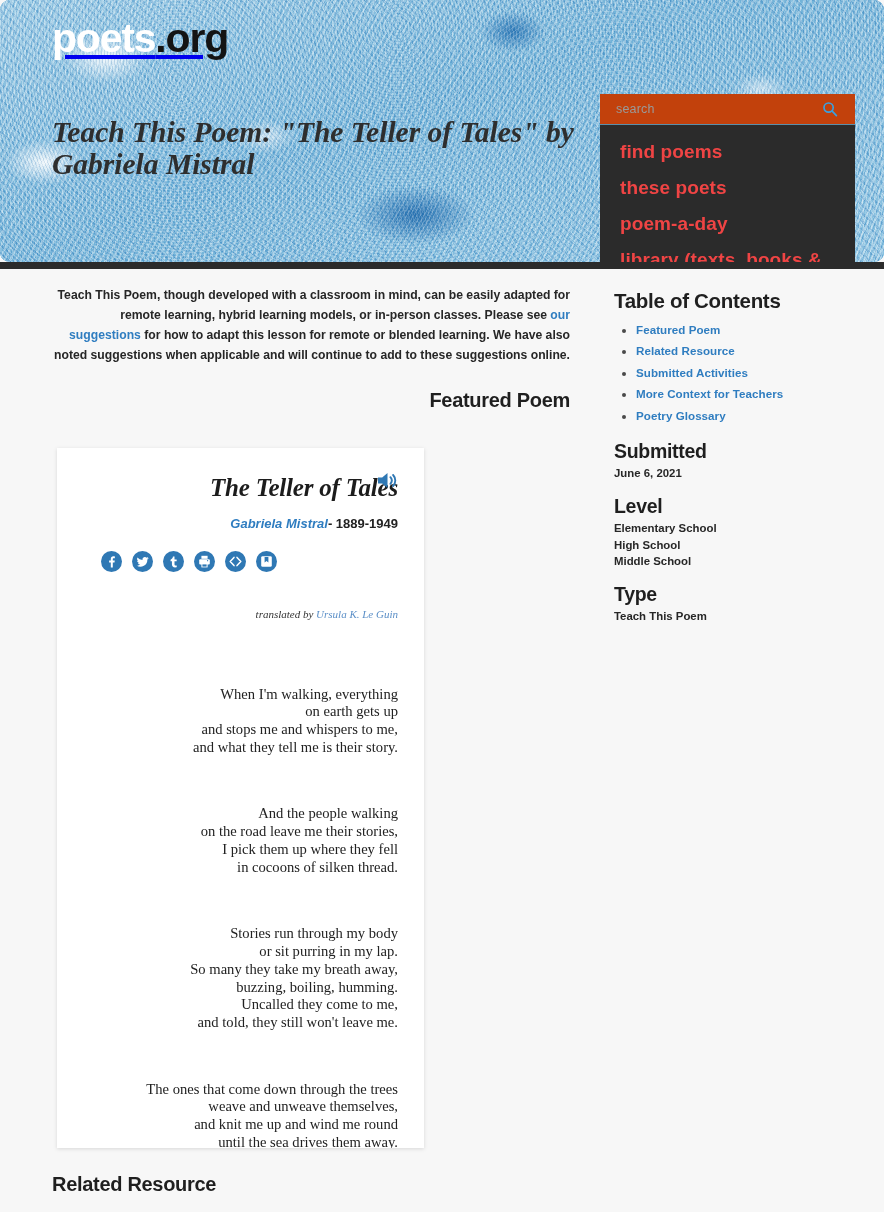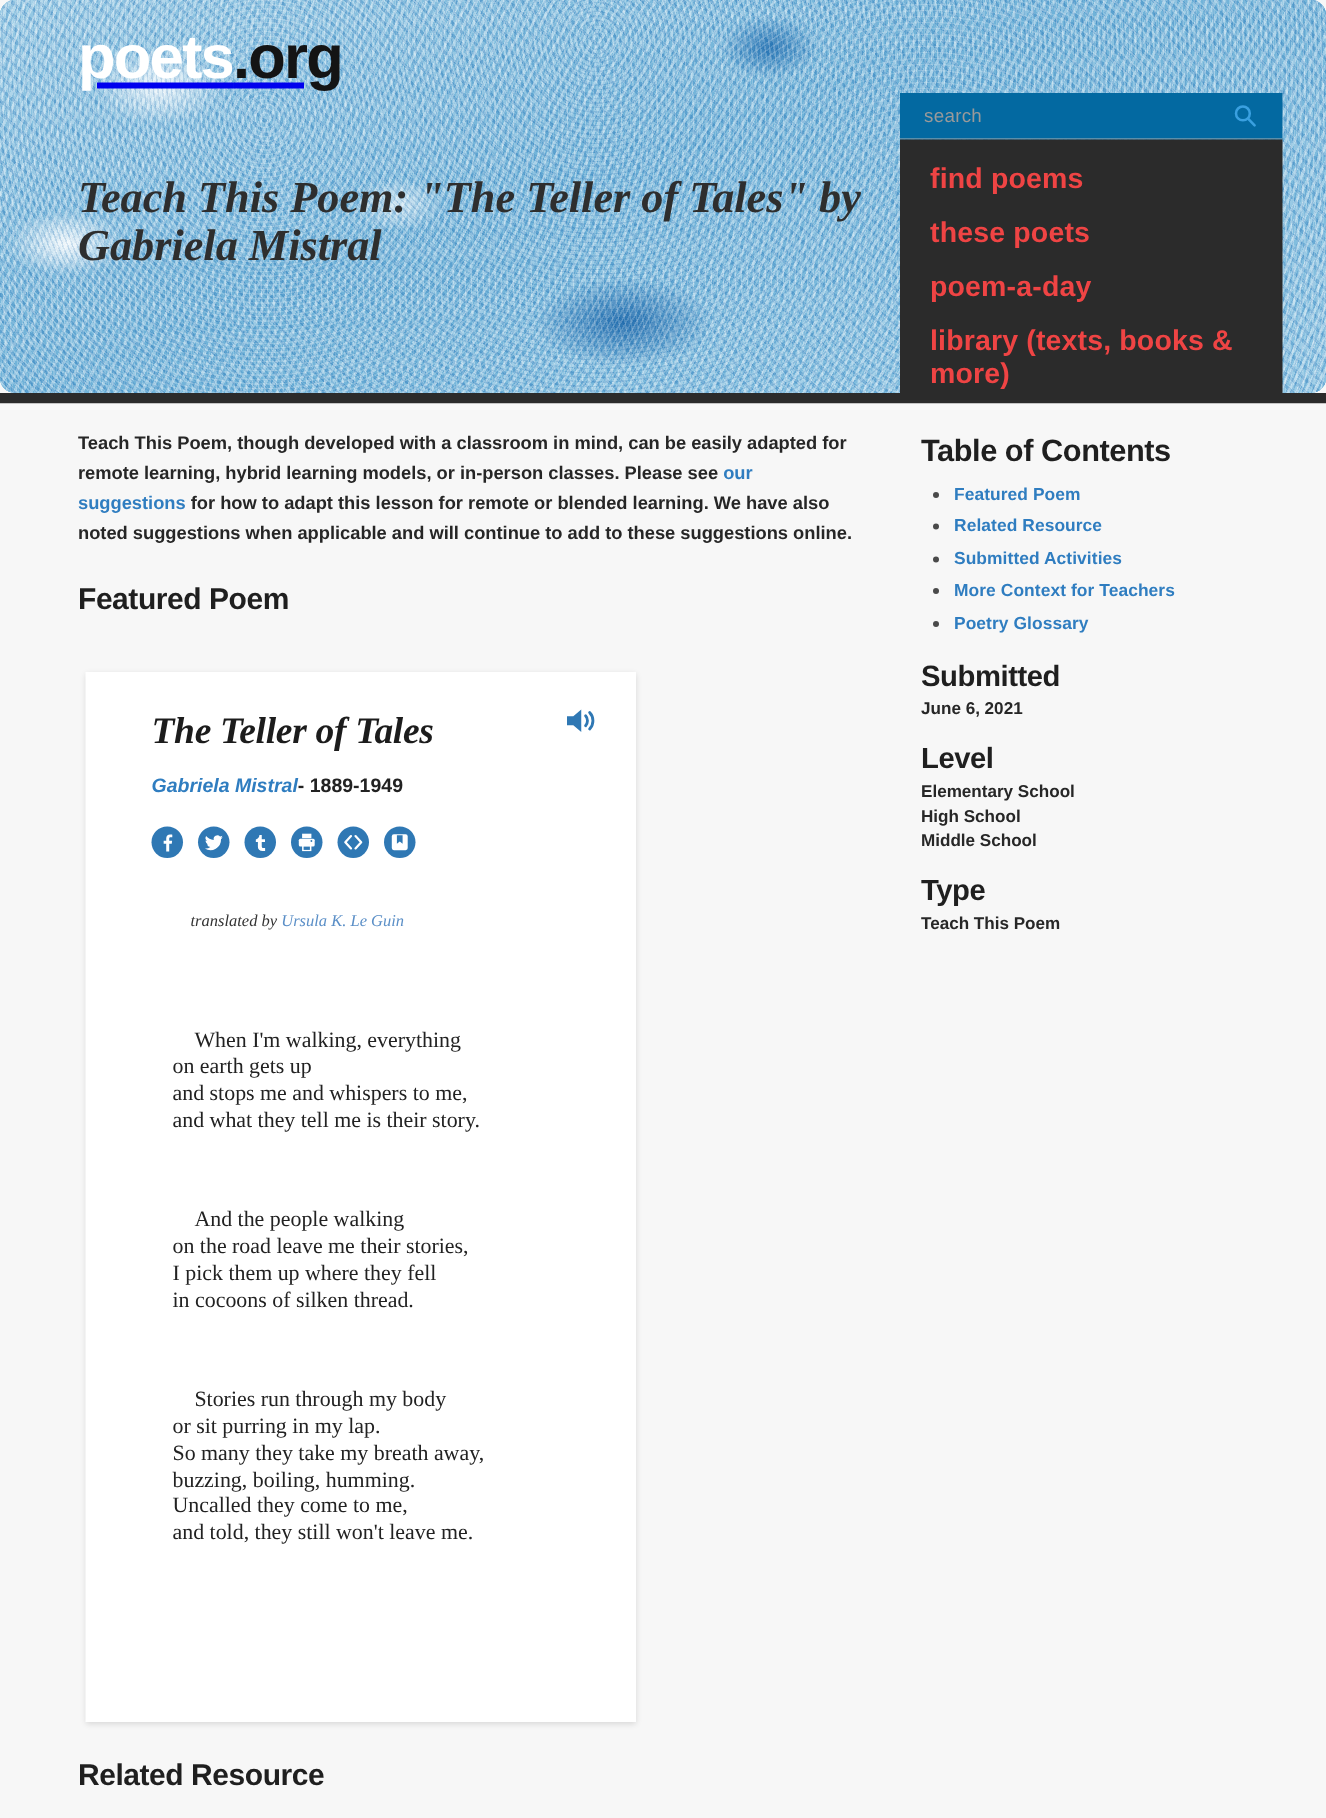--- a/index.html
+++ b/index.html
@@ -72,26 +72,27 @@
   }
 
   
   .navpanel {
     position: absolute;
     left: 600px; top: 62px;
     width: 255px;
     z-index: 6;
   }
   .searchbar {
-    background: #0369a1;
+    background: #c2410c;
     height: 31px;
     display: flex;
     align-items: center;
     padding: 0 17px 0 14px;
     border-bottom: 1px solid #5a8fab;
+    margin-top: 32px;
   }
   .searchbar input {
     flex: 1;
     background: transparent;
     border: 0;
     outline: none;
     color: #d8d8d8;
     font-family: "Liberation Sans", sans-serif;
     font-size: 12.5px;
     letter-spacing: .2px;
@@ -120,20 +121,21 @@
 
   
   .page {
     display: flex;
     padding: 0;
     background: #f7f7f7;
   }
   .col-left {
     width: 600px;
     padding: 16px 30px 14px 52px;
+    text-align: right;
   }
   .col-right {
     width: 284px;
     padding: 10px 28px 0 6px;
   }
 
   .intro {
     font-size: 12.2px;
     line-height: 1.64;
     color: #262626;
@@ -370,20 +372,24 @@
         <div class="stanza">&nbsp;&nbsp;&nbsp;&nbsp;And the people walking
 on the road leave me their stories,
 I pick them up where they fell
 in cocoons of silken thread.</div>
         <div class="stanza">&nbsp;&nbsp;&nbsp;&nbsp;Stories run through my body
 or sit purring in my lap.
 So many they take my breath away,
 buzzing, boiling, humming.
 Uncalled they come to me,
 and told, they still won't leave me.</div>
+        <div class="stanza">&nbsp;&nbsp;&nbsp;&nbsp;The ones that come down through the trees
+weave and unweave themselves,
+and knit me up and wind me round
+until the sea drives them away.</div>
         
         
         
       </div>
     </div>
   </div>
 
   <div class="col-right">
     <h2 class="toc-title">Table of Contents</h2>
     <ul class="toc">

